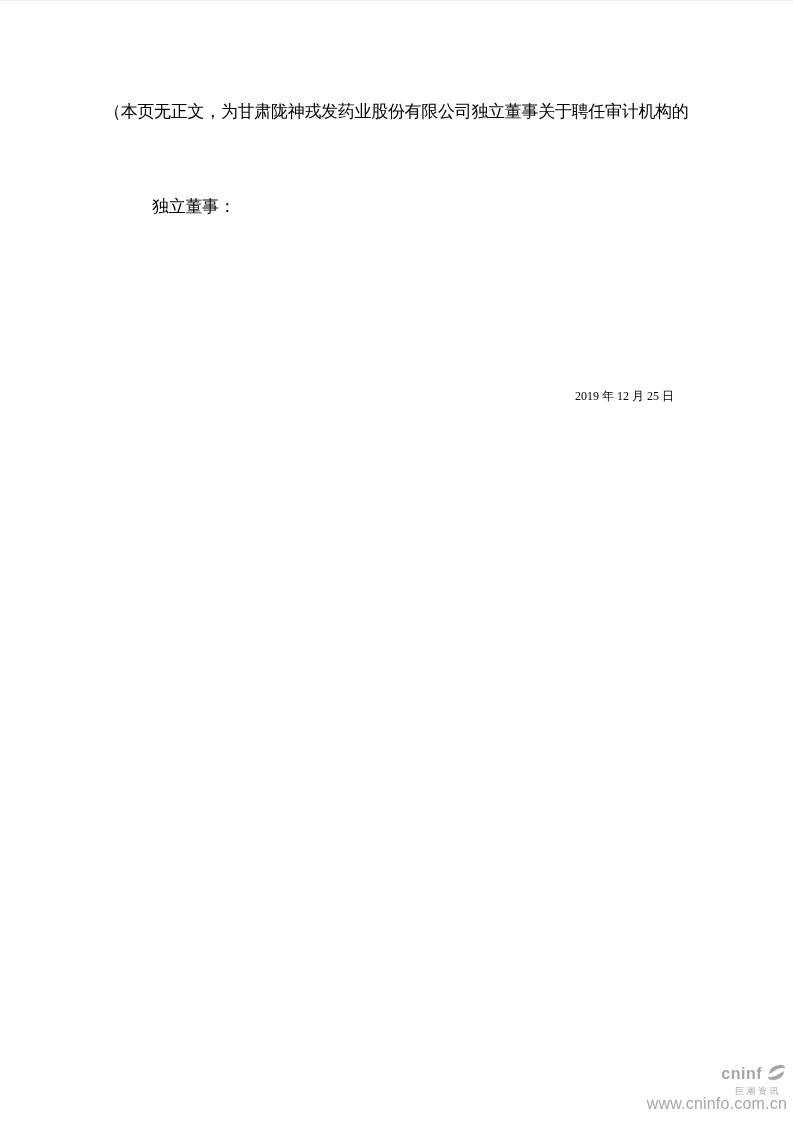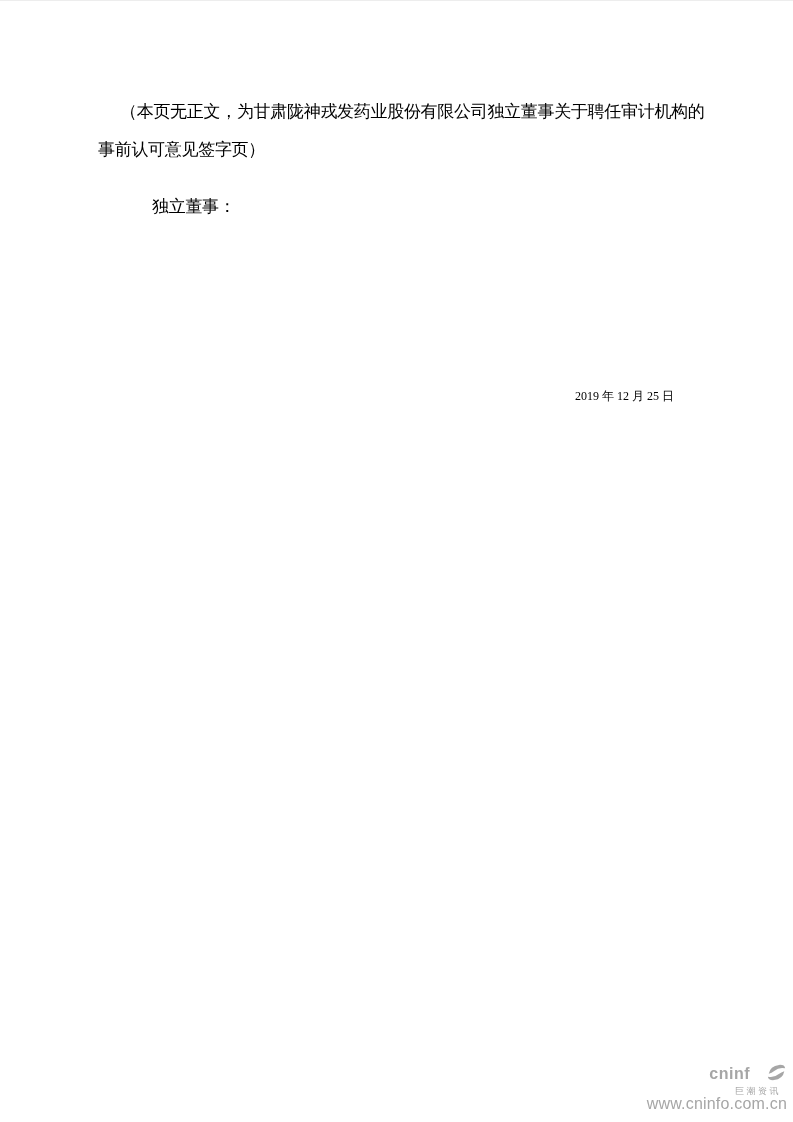--- a/index.html
+++ b/index.html
@@ -18,21 +18,21 @@
     border-top: 1px solid #ededed;
     box-sizing: border-box;
   }
   .doc-line {
     position: absolute;
     font-size: 17px;
     line-height: 22px;
     letter-spacing: -0.3px;
     white-space: nowrap;
   }
-  .statement-line1 { left: 120px; top: 100px; }
+  .statement-line1 { left: 104px; top: 100px; }
   .statement-line2 { left: 98px;  top: 138px; }
   .signatory-label { left: 152px; top: 195px; }
   .signature-row {
     position: absolute;
     left: 150px;
     top: 287px;
     font-size: 17px;
     line-height: 22px;
     letter-spacing: -0.3px;
     white-space: nowrap;
@@ -63,21 +63,21 @@
     text-align: right;
     color: #a6a6a6;
     font-family: "Liberation Sans", "DejaVu Sans", sans-serif;
     line-height: 1;
     user-select: none;
   }
   .wm-row1 {
     display: flex;
     align-items: center;
     justify-content: flex-end;
-    gap: 16px;
+    gap: 4px;
   }
   .wm-brand {
     font-size: 16px;
     font-weight: bold;
     letter-spacing: 0.5px;
   }
   .wm-swirl { display: inline-block; }
   .wm-cn {
     font-size: 9px;
     letter-spacing: 2.5px;
@@ -89,21 +89,20 @@
     letter-spacing: 0.2px;
     margin-top: 0;
   }
 </style>
 </head>
 <body>
 
 <div class="page">
 
   <div class="doc-line statement-line1">（本页无正文，为甘肃陇神戎发药业股份有限公司独立董事关于聘任审计机构的</div>
-  <div class="doc-line statement-line2">事前认可意见签字页）</div>
 
   <div class="doc-line signatory-label">独立董事：</div>
 
 
   <div class="date-line">2019 年 12 月 25 日</div>
 
   <div class="watermark">
     <div class="wm-row1">
       <span class="wm-brand">cninf</span>
       <span class="wm-swirl">

